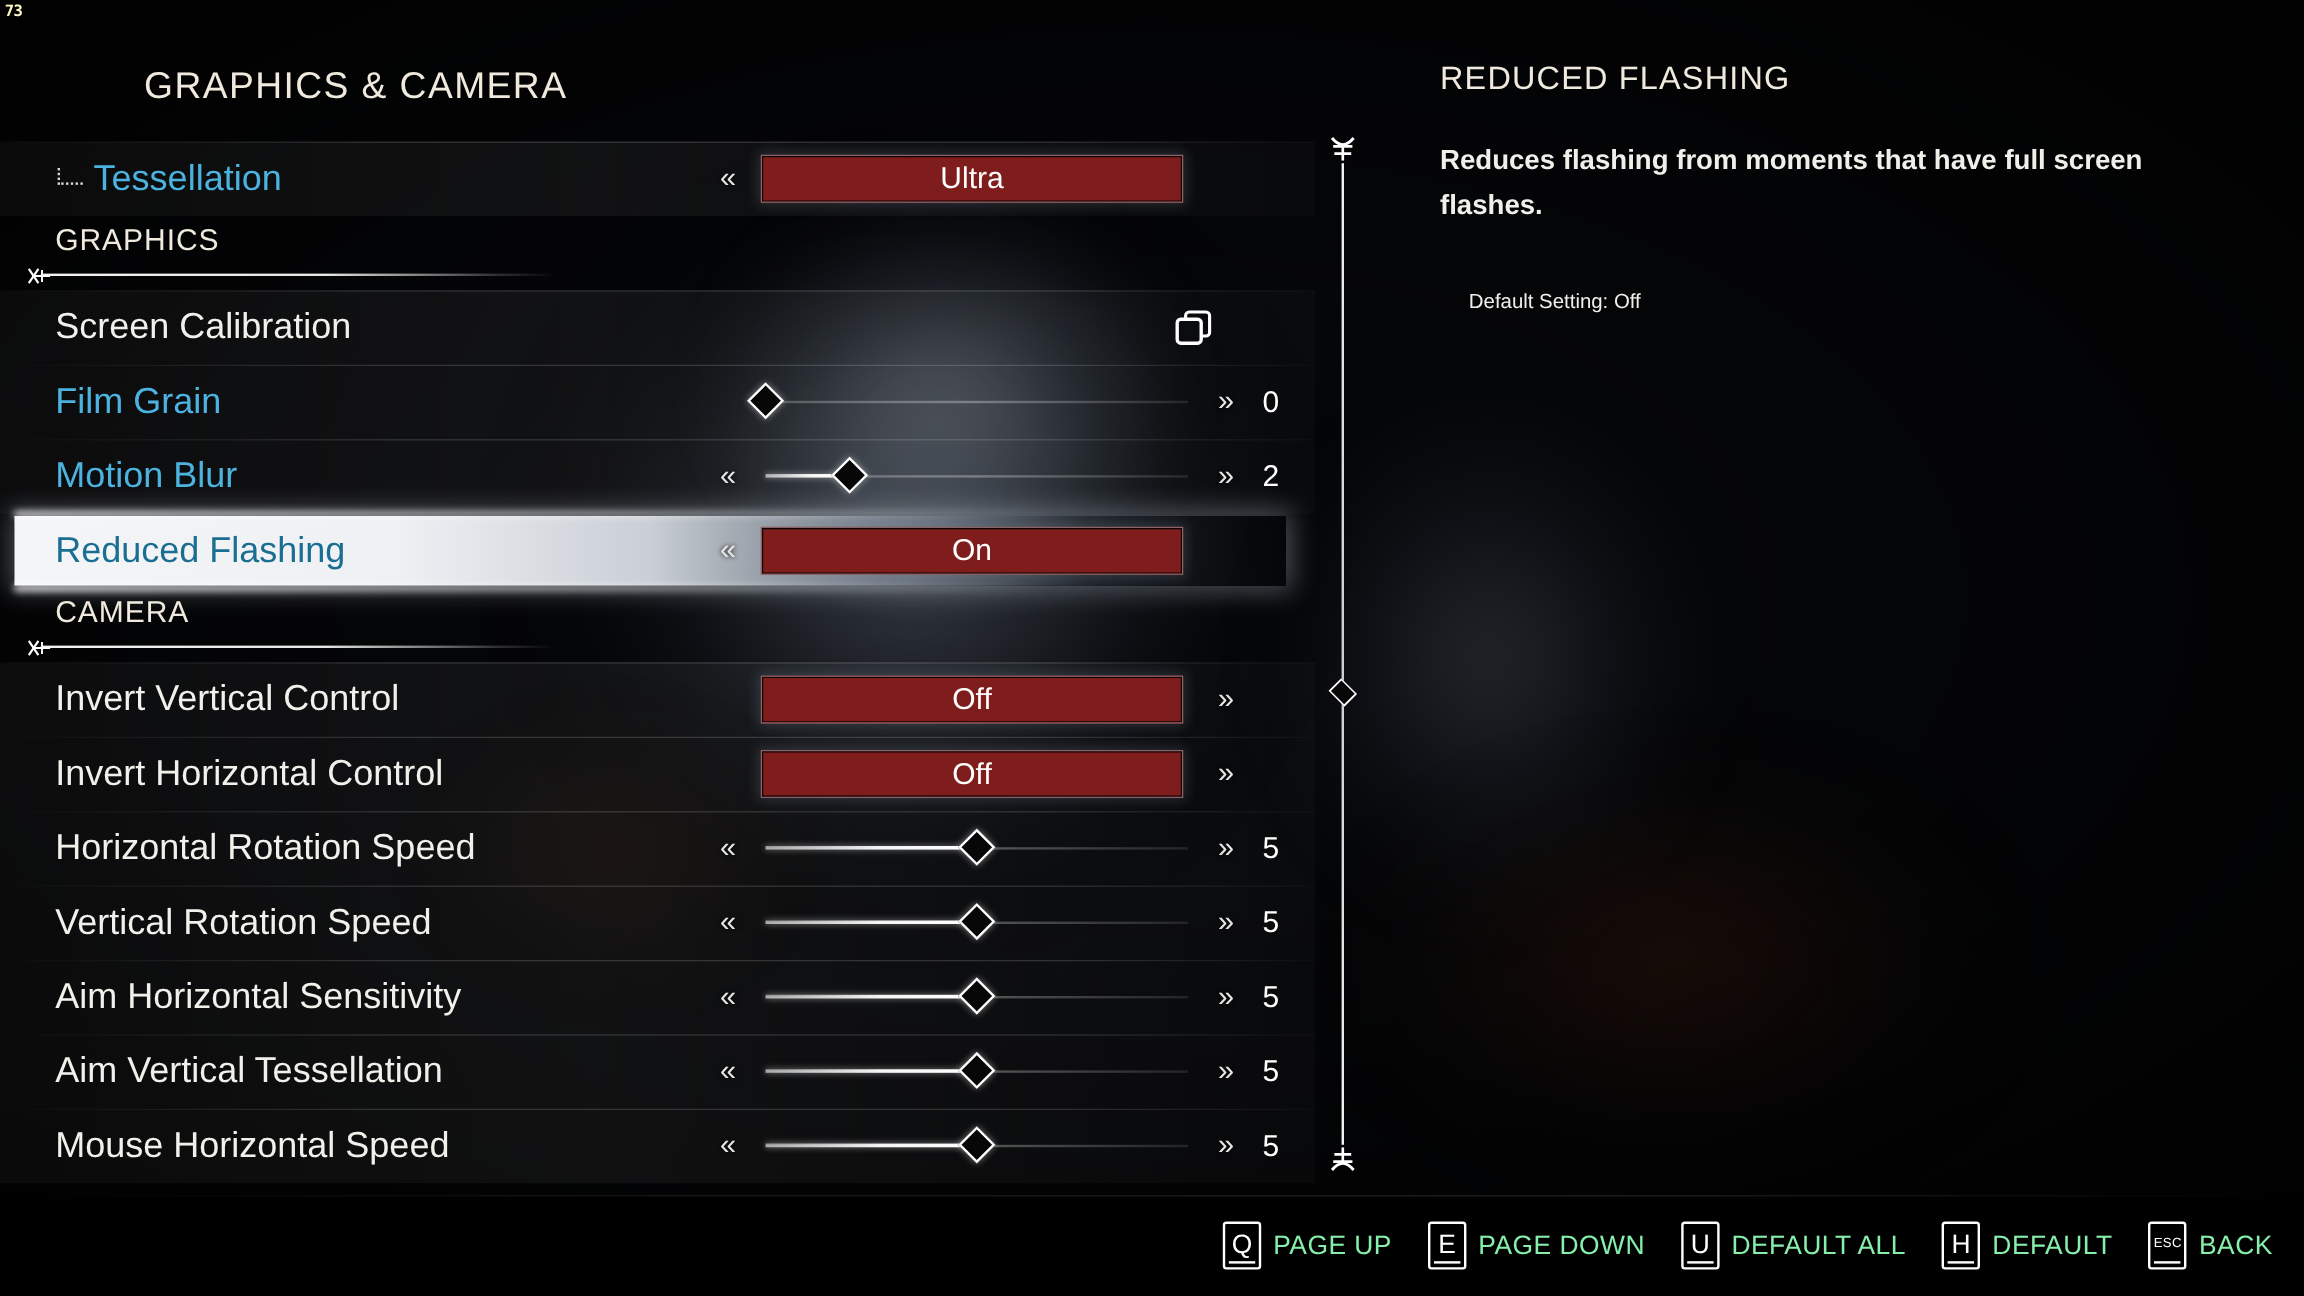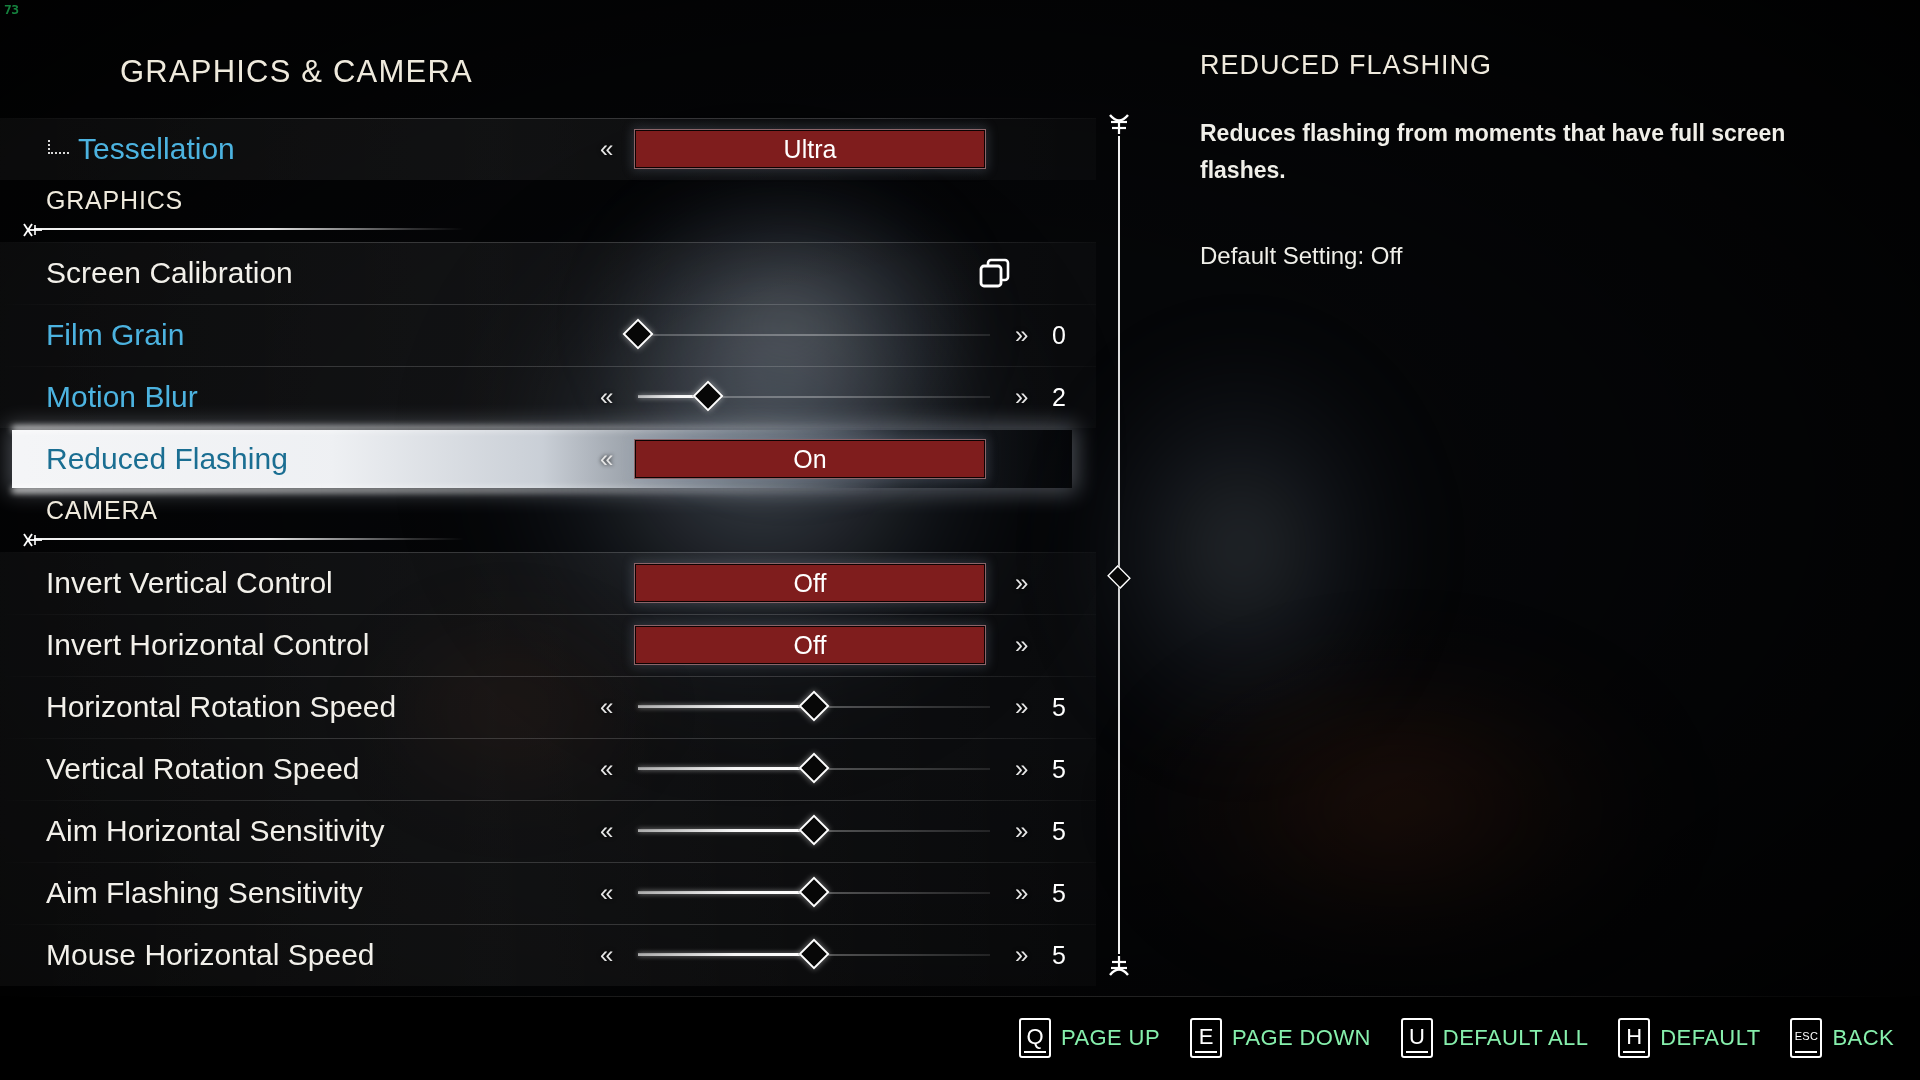--- a/index.html
+++ b/index.html
@@ -46,21 +46,21 @@
   }
   #bg .vignette {
     position:absolute; inset:0;
     background:radial-gradient(ellipse 72% 70% at 50% 46%, rgba(0,0,0,0) 30%, rgba(0,0,0,0.55) 72%, rgba(0,0,0,0.92) 100%);
   }
 
   
   #fps {
     position:absolute; left:4px; top:2px; z-index:40;
     font-family:"DejaVu Sans Mono", monospace;
-    font-size:13px; font-weight:bold; color:#15803d;
+    font-size:13px; font-weight:bold; color:#fef9c3;
     letter-spacing:-0.5px;
   }
 
   
   #root { position:absolute; inset:0; z-index:10; }
 
   
   #left-col { position:absolute; left:0; top:0; width:1096px; height:1000px; }
 
   #page-title {
@@ -203,21 +203,21 @@
   #scrollbar .sb-cap.bot { bottom:0px; }
   #scrollbar .sb-thumb {
     position:absolute; left:3px; top:455px; width:24px; height:24px;
     background:#070707; border:2px solid #ffffff; transform:rotate(45deg) scale(0.78,0.62);
   }
 
   
   #right-panel { position:absolute; left:1200px; top:50px; width:640px; z-index:12; }
   #desc-title { font-size:27px; letter-spacing:1px; color:#efeadd; margin-bottom:34px; }
   #desc-body  { font-size:23px; line-height:1.62; color:#f0efe9;font-weight:bold; }
-  #desc-default { font-size:24px; color:#f0efe9; margin-top:52px; }
+  #desc-default { font-size:17px; color:#f0efe9; margin-top:52px;margin-left:24px; }
 
   
   #footer {
     position:absolute; left:0; bottom:0; width:1920px; height:84px; z-index:20;
     background:#000;
     display:flex; align-items:center; justify-content:flex-end;
     padding-right:26px;
   }
   #footer::before {
     content:""; position:absolute; left:0; right:0; top:0; height:1px;
@@ -412,21 +412,21 @@
               <div class="track"></div>
               <div class="fill" style="width:50%"></div>
               <div class="thumb" style="left:50%"></div>
             </div>
             <span class="slider-value">5</span>
           </div>
         </div>
         <div class="row">
           <div class="row-sep"></div>
           <div class="row-bg"></div>
-          <span class="row-label">Aim Flashing Sensitivity</span>
+          <span class="row-label">Aim Vertical Tessellation</span>
           <div class="ctrl">
             <span class="chev left">«</span>
             <span class="chev right">»</span>
             <div class="slider">
               <div class="track"></div>
               <div class="fill" style="width:50%"></div>
               <div class="thumb" style="left:50%"></div>
             </div>
             <span class="slider-value">5</span>
           </div>

